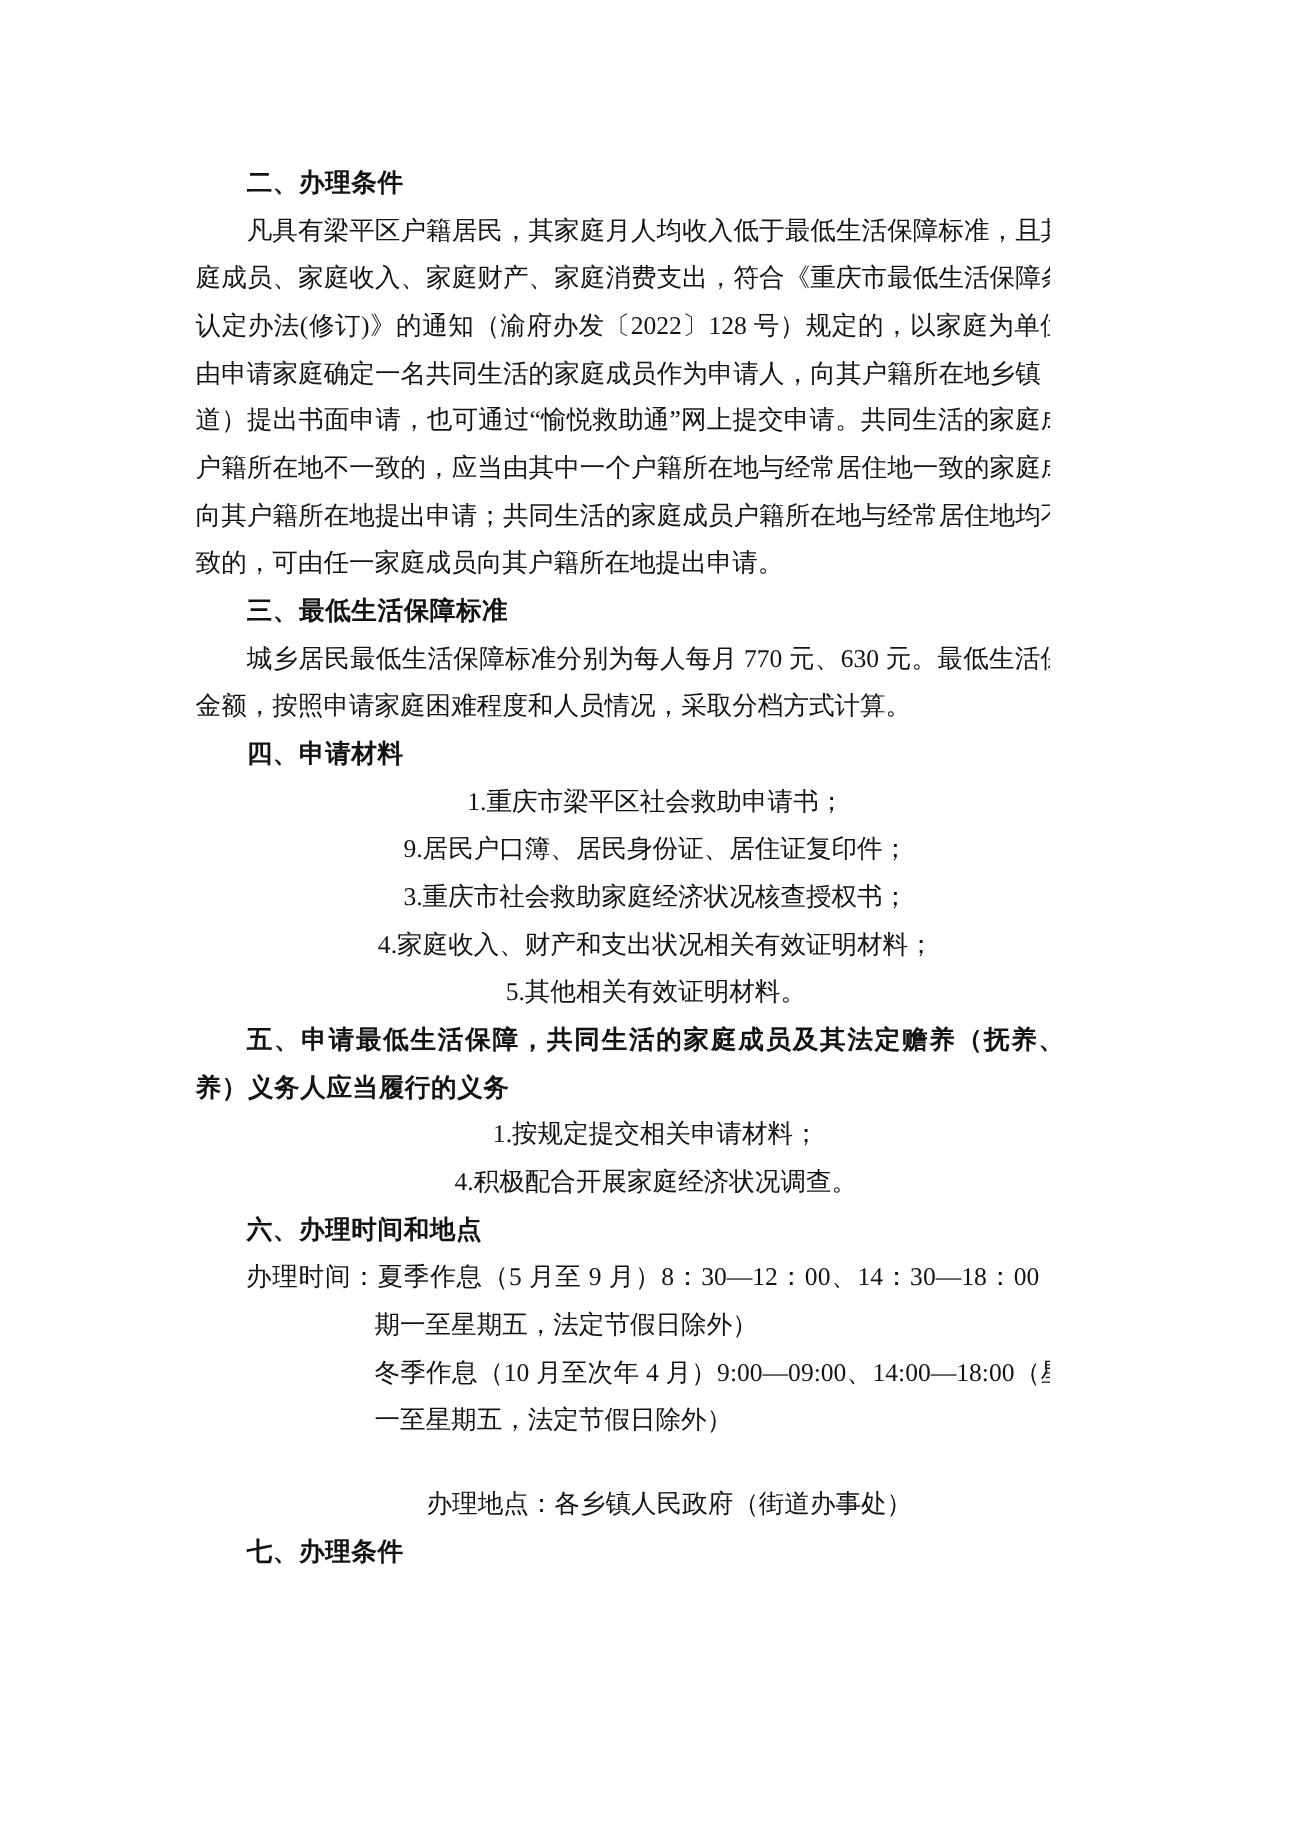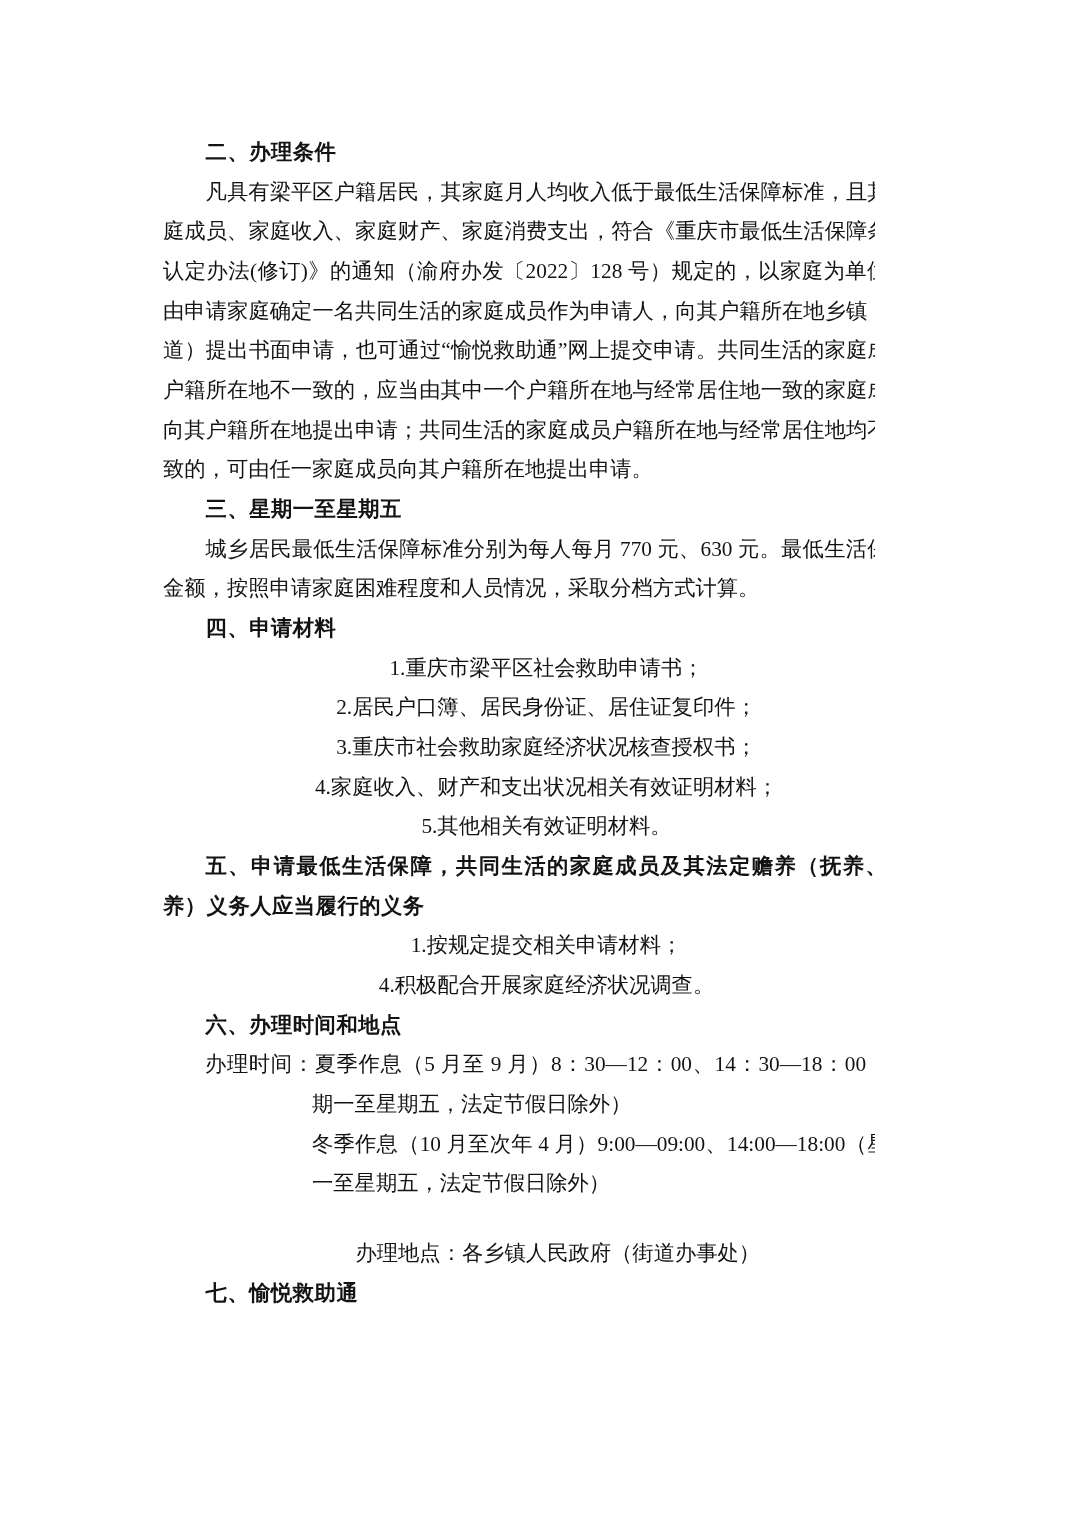--- a/index.html
+++ b/index.html
@@ -43,41 +43,41 @@
 </head>
 <body>
 
 <div class="canvas">
   <div class="doc">
 
     <div class="h">二、办理条件</div>
 
     <div class="p">凡具有梁平区户籍居民，其家庭月人均收入低于最低生活保障标准，且其家庭成员、家庭收入、家庭财产、家庭消费支出，符合《重庆市最低生活保障条件认定办法(修订)》的通知（渝府办发〔2022〕128 号）规定的，以家庭为单位，由申请家庭确定一名共同生活的家庭成员作为申请人，向其户籍所在地乡镇（街道）提出书面申请，也可通过“愉悦救助通”网上提交申请。共同生活的家庭成员户籍所在地不一致的，应当由其中一个户籍所在地与经常居住地一致的家庭成员向其户籍所在地提出申请；共同生活的家庭成员户籍所在地与经常居住地均不一致的，可由任一家庭成员向其户籍所在地提出申请。</div>
 
-    <div class="h">三、星期一至星期五</div>
+    <div class="h">三、最低生活保障标准</div>
 
     <div class="p">城乡居民最低生活保障标准分别为每人每月 770 元、630 元。最低生活保障金额，按照申请家庭困难程度和人员情况，采取分档方式计算。</div>
 
     <div class="h">四、申请材料</div>
 
     <div class="li">1.重庆市梁平区社会救助申请书；</div>
-    <div class="li">2.居民户口簿、居民身份证、居住证复印件；</div>
+    <div class="li">9.居民户口簿、居民身份证、居住证复印件；</div>
     <div class="li">3.重庆市社会救助家庭经济状况核查授权书；</div>
     <div class="li">4.家庭收入、财产和支出状况相关有效证明材料；</div>
     <div class="li">5.其他相关有效证明材料。</div>
 
     <div class="h multiline">五、申请最低生活保障，共同生活的家庭成员及其法定赡养（抚养、扶养）义务人应当履行的义务</div>
 
     <div class="li">1.按规定提交相关申请材料；</div>
     <div class="li">4.积极配合开展家庭经济状况调查。</div>
 
     <div class="h">六、办理时间和地点</div>
 
     <div class="hang-first"><span>办理时间：</span><span>夏季作息（5 月至 9 月）8：30—12：00、14：30—18：00（星期一至星期五，法定节假日除外）</span></div>
 
     <div class="hang-cont">冬季作息（10 月至次年 4 月）9:00—09:00、14:00—18:00（星期一至星期五，法定节假日除外）</div>
 
     <div class="place">办理地点：各乡镇人民政府（街道办事处）</div>
 
-    <div class="h">七、愉悦救助通</div>
+    <div class="h">七、办理条件</div>
 
   </div>
 </div>
 
 </body></html>

